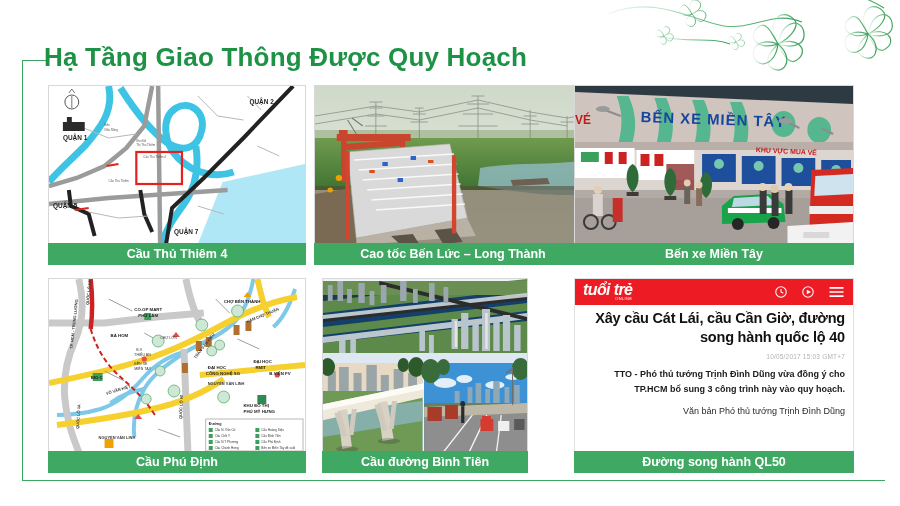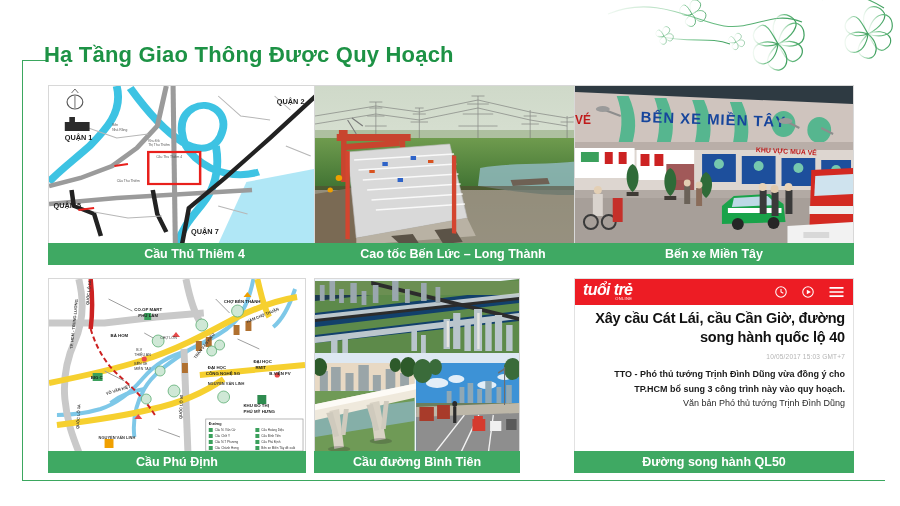--- a/index.html
+++ b/index.html
@@ -19,46 +19,46 @@
     pointer-events:none;
   }
   .frame-top{
     position:absolute;left:22px;top:60px;width:26px;height:0;
     border-top:1.6px solid #3BA75F;pointer-events:none;
   }
 
   
   .title{
     position:absolute;left:44px;top:42px;
-    font-size:22px;font-weight:bold;color:#1D9245;letter-spacing:.2px;
+    font-size:26px;font-weight:bold;color:#1D9245;letter-spacing:.2px;
     white-space:nowrap;
   }
 
   
   .grid{position:absolute;left:48px;top:85px;width:806px;height:388px;}
   .card{position:absolute;}
   .thumb{
     position:absolute;left:0;top:0;right:0;
     border:1px solid #d8d8d8;background:#eef2f4;overflow:hidden;
   }
   .caption{
     position:absolute;left:0;right:0;bottom:0;height:22px;
     background:#3FA963;color:#fff;display:flex;align-items:center;justify-content:center;
     font-size:12.5px;font-weight:bold;white-space:nowrap;
   }
   
-  .c1{left:0px;   top:0px;   width:258px;height:180px;padding-left:35px;}
+  .c1{left:0px;   top:0px;   width:258px;height:180px;}
   .c1 .thumb{height:158px;}
   .c2{left:266px; top:0px;   width:278px;height:180px;}
   .c2 .thumb{height:158px;}
   .c3{left:526px; top:0px;   width:280px;height:180px;}
   .c3 .thumb{height:158px;}
   .c4{left:0px;   top:193px; width:258px;height:195px;}
   .c4 .thumb{height:173px;}
-  .c5{left:266px; top:193px; width:206px;height:195px;}
+  .c5{left:274px; top:193px; width:206px;height:195px;}
   .c5 .thumb{height:173px;}
   .c6{left:526px; top:193px; width:280px;height:195px;}
   .c6 .thumb{height:173px;border:1px solid #e2e2e2;background:#fff;}
 
   
   .news{position:absolute;inset:0;background:#fff;text-align:right;}
   .news-bar{
     position:absolute;left:0;top:0;right:0;height:26px;background:#ED1C24;
     display:flex;align-items:center;padding:0 8px;box-sizing:border-box;
   }
@@ -71,21 +71,21 @@
     letter-spacing:.4px;margin-top:-1px;opacity:.95;
   }
   .news-icons{margin-left:auto;display:flex;align-items:center;gap:13px;}
   .news-body{position:absolute;left:8px;right:8px;top:30px;}
   .news-title{
     font-size:14.5px;font-weight:bold;color:#111;line-height:1.28;
     letter-spacing:-.2px;
   }
   .news-time{font-size:6.5px;color:#b4b4b4;margin-top:7px;letter-spacing:.2px;}
   .news-lead{font-size:9px;font-weight:bold;color:#1a1a1a;line-height:1.62;margin-top:7px;}
-  .news-p{font-size:9px;color:#2a2a2a;line-height:1.6;}
+  .news-p{font-size:9px;color:#2a2a2a;line-height:1.6;margin-top:8px;}
 
   
   .fill{position:absolute;inset:0;width:100%;height:100%;display:block;}
 </style>
 </head>
 <body>
 
 <div id="slide">
 
   <svg class="ornament" viewBox="0 0 310 92">

